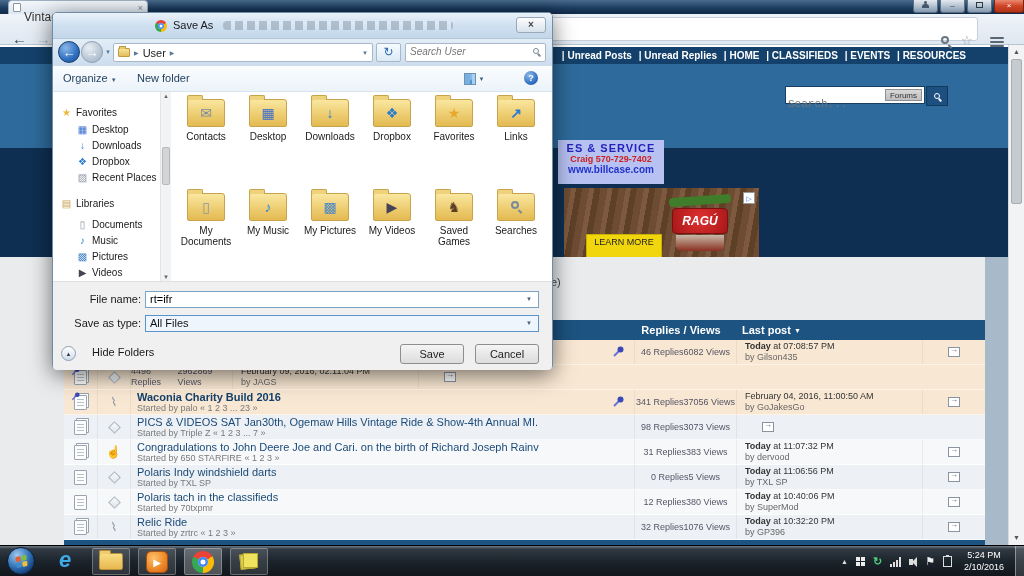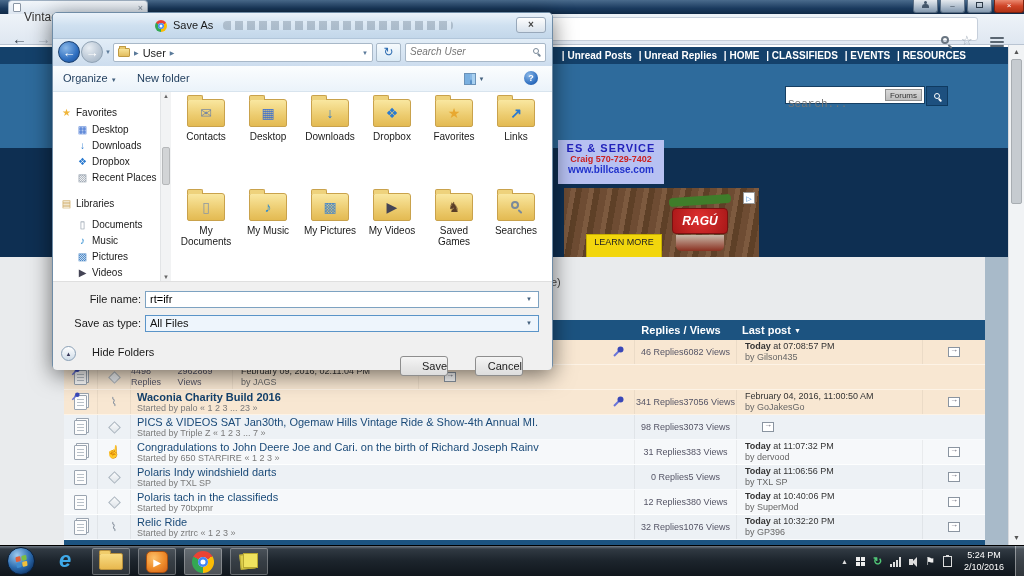--- a/index.html
+++ b/index.html
@@ -195,22 +195,22 @@
   .flab { position:absolute; left:0; width:88px; text-align:right; }
   .combo { position:absolute; left:92px; width:394px; height:17px; background:#fff; border:1px solid #7da2c1;
     font-size:11px; line-height:15px; padding-left:4px; color:#111; }
   .combo .drop { position:absolute; right:2px; top:1px; width:14px; height:13px; text-align:center;
     font-size:6px; color:#44617e; line-height:13px; }
   .combo.type { background:#eef5fc; border-color:#5a94c8; }
   .combo input { border:none; outline:none; width:350px; font-size:11px; font-family:"Liberation Sans",sans-serif; background:transparent; }
   .hidef { position:absolute; left:8px; top:64px; display:flex; align-items:flex-start; gap:16px; }
   .hidecirc { width:15px; height:15px; border-radius:50%; background:linear-gradient(180deg,#fff,#cfdce8);
     border:1px solid #8aa0b6; font-size:6px; color:#335; text-align:center; line-height:14px; }
-  .dbtn { position:absolute; top:62px; width:48px; height:20px; background:linear-gradient(180deg,#f5f5f5,#e8e8e8 50%,#dddddd);
-    border:1px solid #8e8e8e; border-radius:3px; font-size:11px; text-align:right; line-height:18px; color:#222;margin-top:12px; }
+  .dbtn { position:absolute; top:62px; width:64px; height:20px; background:linear-gradient(180deg,#f5f5f5,#e8e8e8 50%,#dddddd);
+    border:1px solid #8e8e8e; border-radius:3px; font-size:11px; text-align:center; line-height:18px; color:#222; }
   .dbtn.save { left:347px; } .dbtn.cancel { left:422px; }
 
   
   .taskbar { position:absolute; left:0; top:545px; width:1024px; height:31px; z-index:30;
     background:linear-gradient(180deg,#707a85 0%,#313a43 10%,#1c242c 50%,#10161c 100%); border-top:1px solid #000; }
   .orb { position:absolute; left:7px; top:1px; width:28px; height:28px; border-radius:50%;
     background:radial-gradient(circle at 35% 28%,#9ecbf0,#2d6db0 50%,#123a6e 80%,#0a2346); border:1px solid #0a1e38;
     display:flex; align-items:center; justify-content:center; }
   .orbflag { display:grid; grid-template-columns:5px 5px; grid-gap:1px; transform:rotate(-8deg) skewY(-4deg); }
   .orbflag i { height:5px; border-radius:1px; display:block; }

